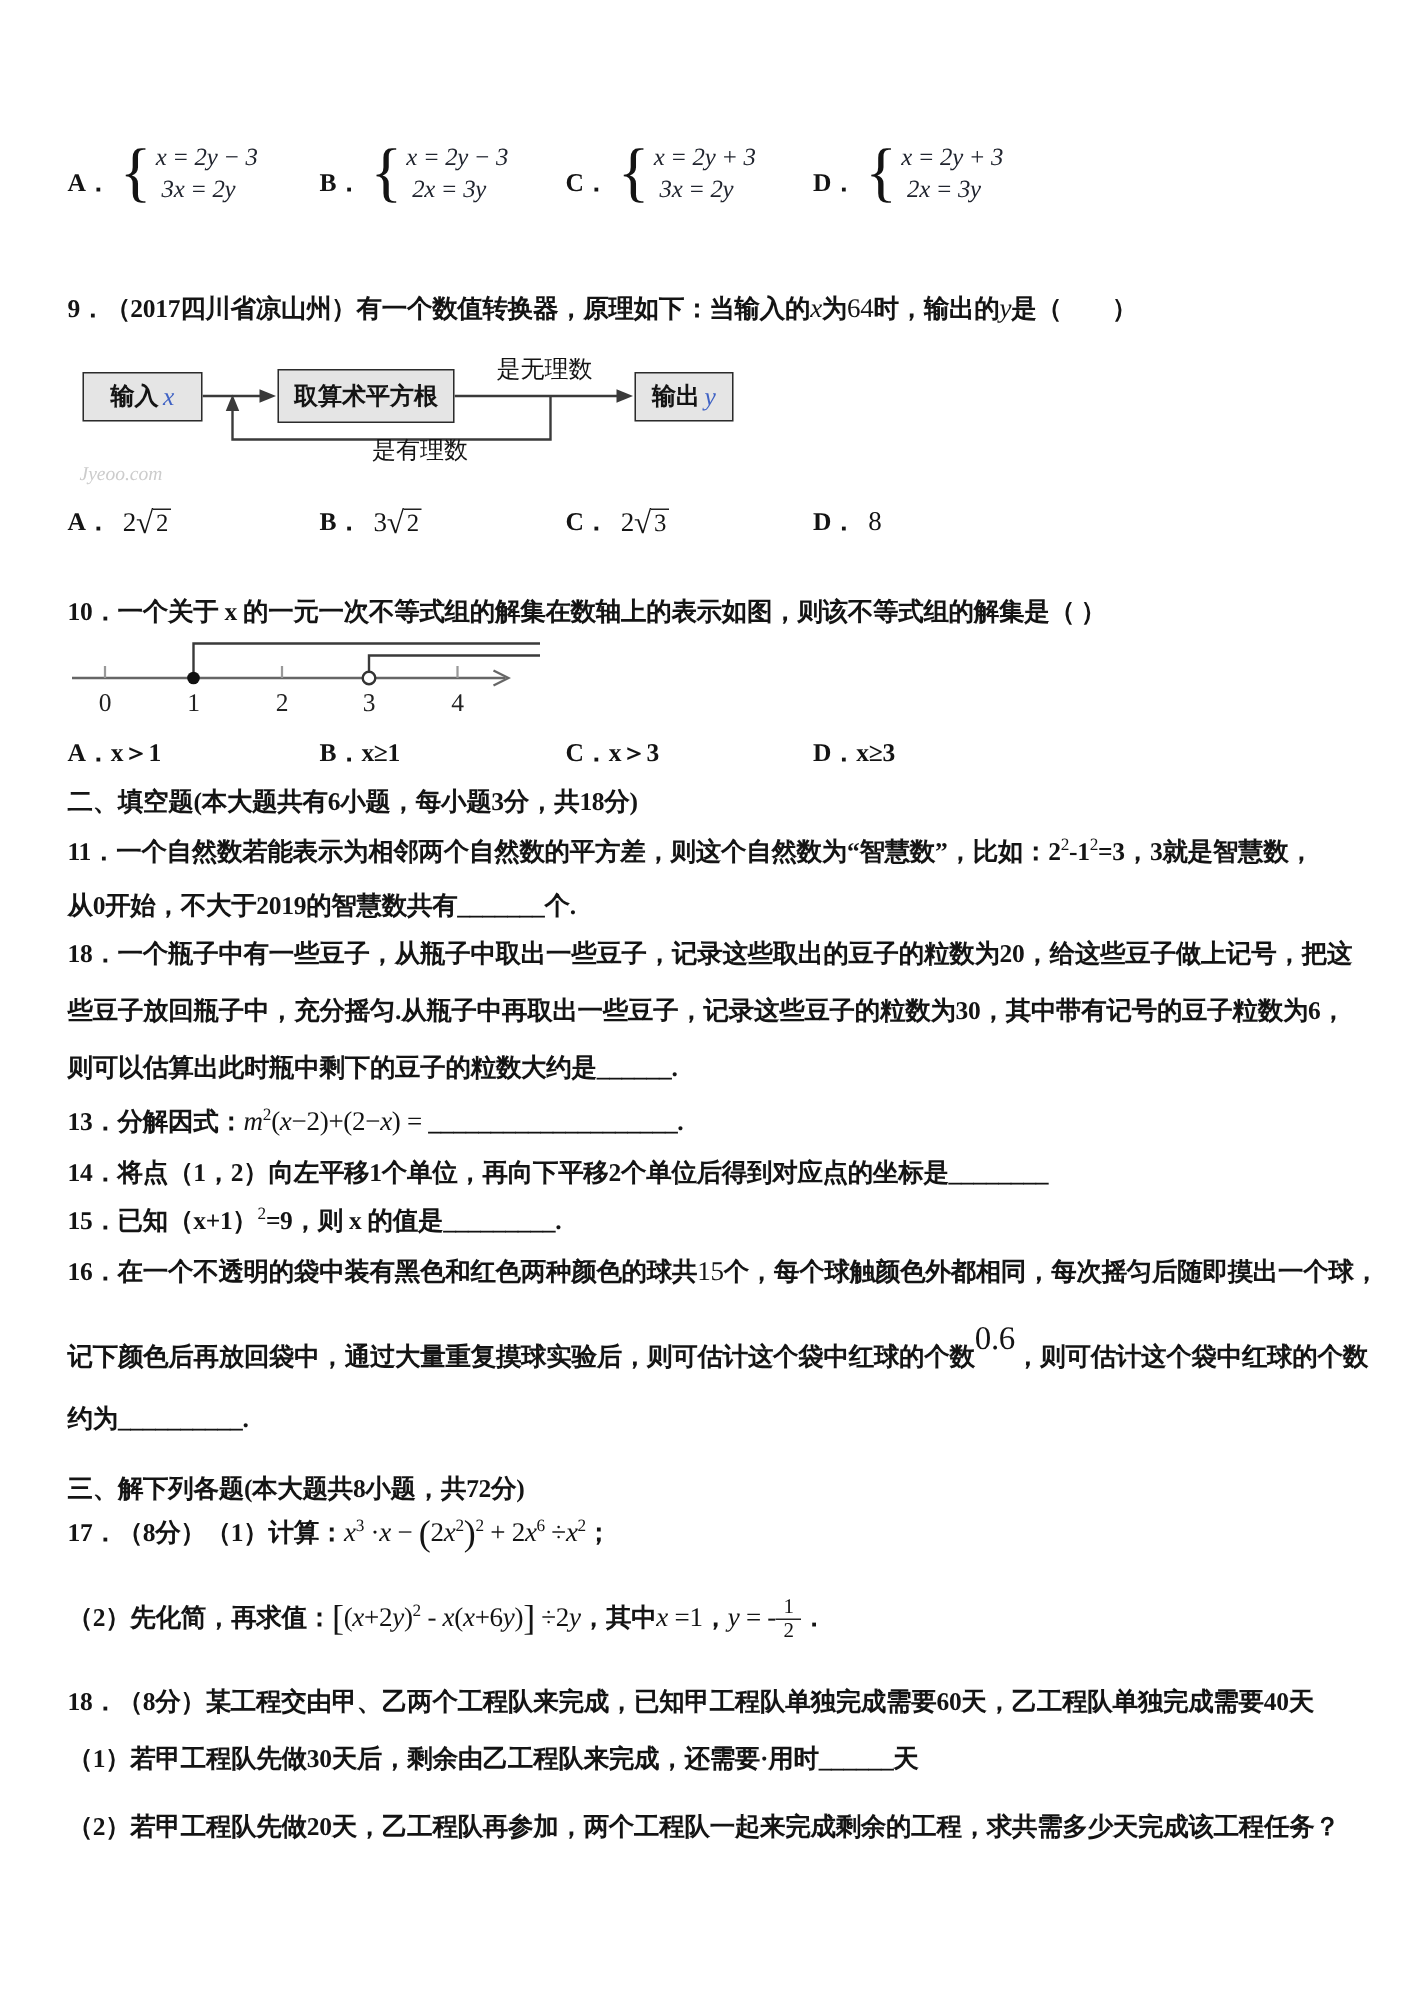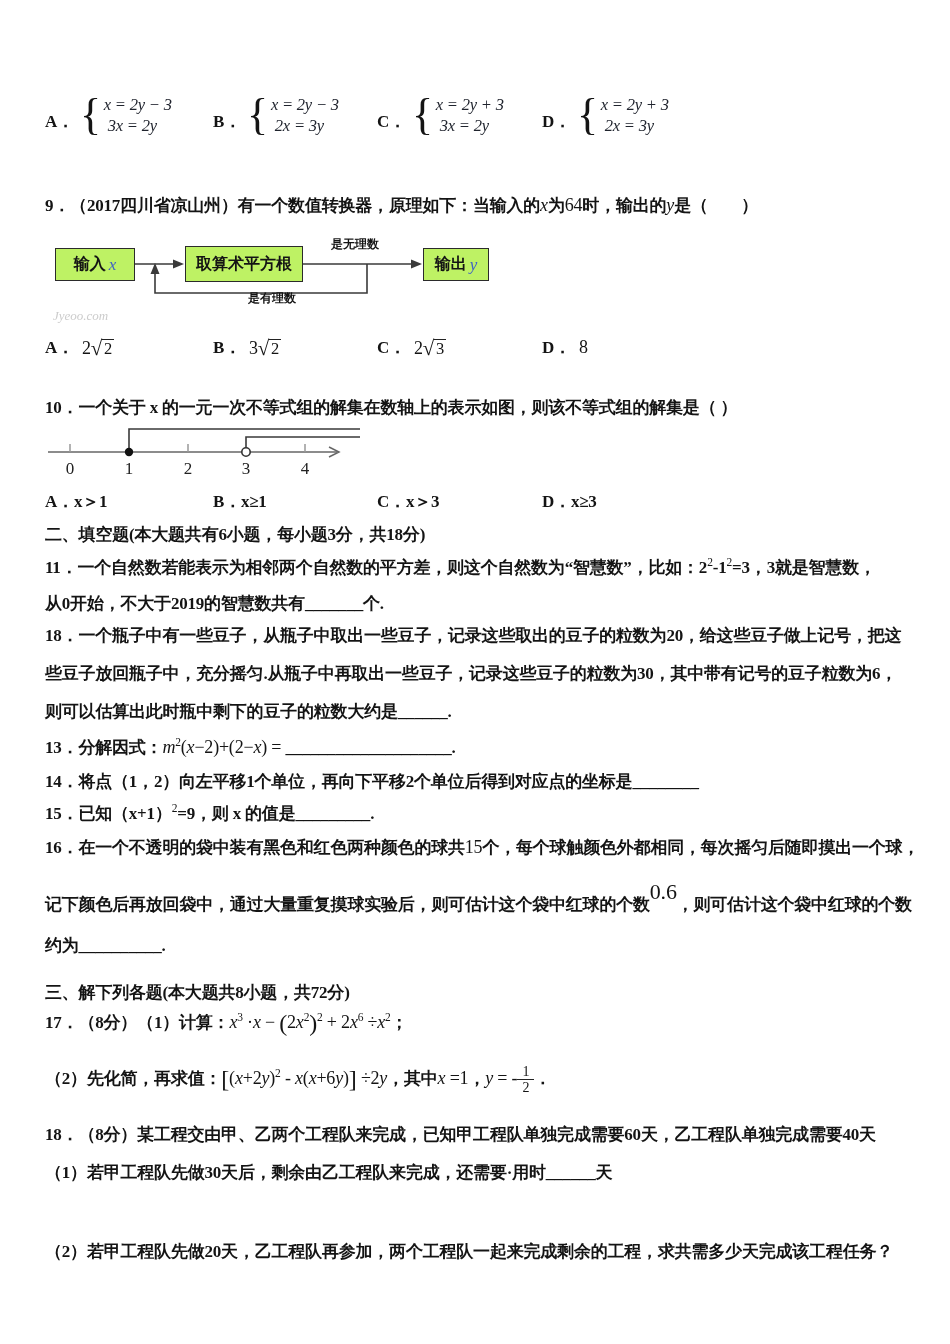--- a/index.html
+++ b/index.html
@@ -35,26 +35,26 @@
   .opt { position:absolute; top:0; display:flex; align-items:center; }
   .opt-label { font-weight:700; font-size:17px; }
   .opt-base { align-self:flex-end; margin-bottom:3px; }
   .brace { font-weight:400; font-size:44px; line-height:0.9; margin:0 3px 0 6px; }
   .eqs { display:inline-flex; flex-direction:column; }
   .eq  { font-weight:400; font-style:italic; font-size:16.5px; line-height:21px; white-space:pre; color:#20242e; }
   .opt-math { display:flex; align-items:baseline; margin-left:8px; font-weight:400; font-size:18px; }
   
   .flowchart { position:absolute; }
   .fbox {
-    position:absolute; border:1.6px solid #2b2b2b; background:#bef264;
+    position:absolute; border:1.6px solid #2b2b2b; background:#e5e5e5;
     display:flex; align-items:center; justify-content:center; gap:3px;
     font-weight:700; font-size:16px;
   }
   .fvar { font-weight:400; font-style:italic; font-size:17px; color:#3f62c4; }
-  .flabel { position:absolute; font-weight:700; font-size:12px; }
+  .flabel { position:absolute; font-weight:400; font-size:16px; }
   .fwatermark { position:absolute; font-weight:400; font-size:13px; font-style:italic; color:#cccccc; }
   svg { position:absolute; left:0; top:0; }
   .nl-label { font-family:"Liberation Serif","DejaVu Serif",serif; font-size:17px; font-weight:400; fill:#222; }
 </style>
 </head>
 <body>
 
 <div class="line optrow" style="top:94px;">
   <span class="opt" style="left:0;">
     <span class="opt-label opt-base">A．</span>
@@ -192,13 +192,13 @@
 <div class="line" style="top:890px;"><span class="seg-t">记下颜色后再放回袋中，通过大量重复摸球实验后，则可估计这个袋中红球的个数</span><span class="seg-raised">0.6</span><span class="seg-t">，则可估计这个袋中红球的个数</span></div>
 <div class="line" style="top:934px;">约为__________.</div>
 
 <div class="line heading" style="top:981px;">三、解下列各题(本大题共8小题，共72分)</div>
 
 <div class="line" style="top:1010px;"><span class="seg-t">17．（8分）（1）计算：</span><span class="seg-m">x</span><span class="seg-sup">3</span><span class="seg-mu"> ·</span><span class="seg-m">x</span><span class="seg-mu"> − </span><span class="seg-big">(</span><span class="seg-mu">2</span><span class="seg-m">x</span><span class="seg-sup">2</span><span class="seg-big">)</span><span class="seg-sup">2</span><span class="seg-mu"> + 2</span><span class="seg-m">x</span><span class="seg-sup">6</span><span class="seg-mu"> ÷</span><span class="seg-m">x</span><span class="seg-sup">2</span><span class="seg-t">；</span></div>
 <div class="line" style="top:1064px;"><span class="seg-t">（2）先化简，再求值：</span><span class="seg-big">[</span><span class="seg-mu">(</span><span class="seg-m">x</span><span class="seg-mu">+2</span><span class="seg-m">y</span><span class="seg-mu">)</span><span class="seg-sup">2</span><span class="seg-mu"> - </span><span class="seg-m">x</span><span class="seg-mu">(</span><span class="seg-m">x</span><span class="seg-mu">+6</span><span class="seg-m">y</span><span class="seg-mu">)</span><span class="seg-big">]</span><span class="seg-mu"> ÷2</span><span class="seg-m">y</span><span class="seg-t">，其中</span><span class="seg-m">x</span><span class="seg-mu"> =1</span><span class="seg-t">，</span><span class="seg-m">y</span><span class="seg-mu"> = -</span><span class="frac"><span class="fnum">1</span><span class="fden">2</span></span><span class="seg-t">．</span></div>
 
 <div class="line" style="top:1123px;">18．（8分）某工程交由甲、乙两个工程队来完成，已知甲工程队单独完成需要60天，乙工程队单独完成需要40天</div>
 <div class="line" style="top:1161px;">（1）若甲工程队先做30天后，剩余由乙工程队来完成，还需要·用时______天</div>
-<div class="line" style="top:1240px;">（2）若甲工程队先做20天，乙工程队再参加，两个工程队一起来完成剩余的工程，求共需多少天完成该工程任务？</div>
+<div class="line" style="top:1206px;">（2）若甲工程队先做20天，乙工程队再参加，两个工程队一起来完成剩余的工程，求共需多少天完成该工程任务？</div>
 
 </body></html>

